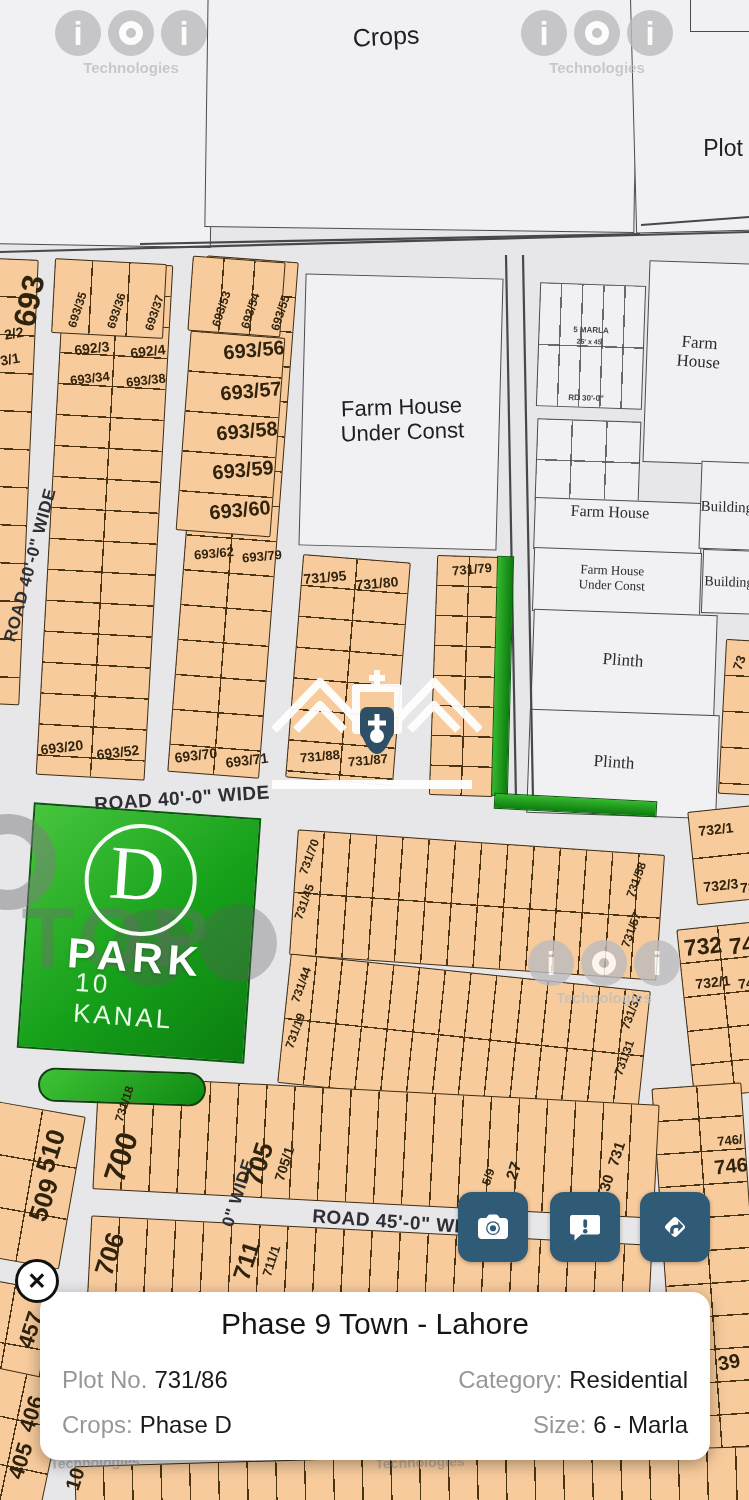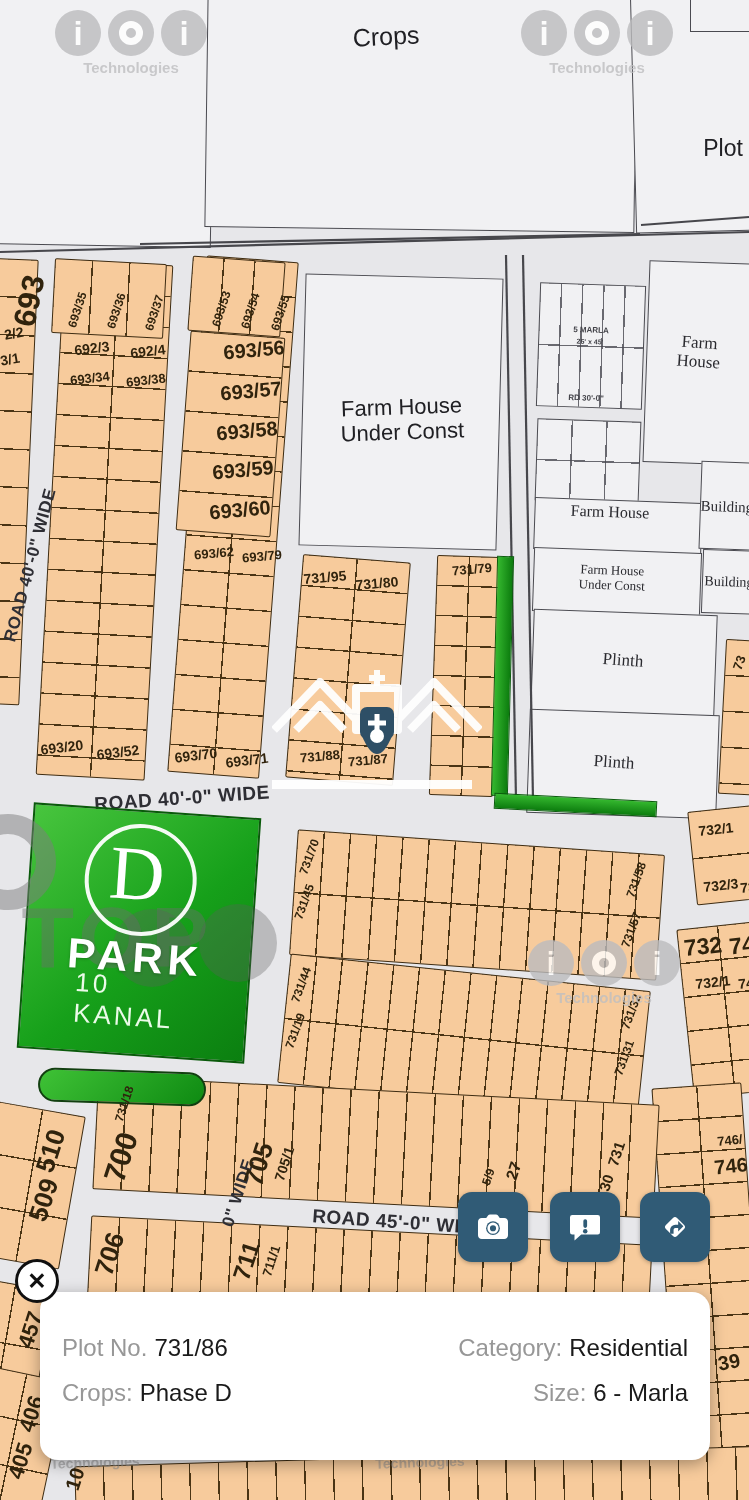--- a/index.html
+++ b/index.html
@@ -47,21 +47,21 @@
   .abtn{position:absolute;width:70px;height:70px;border-radius:14px;background:#305b76;z-index:20;
         display:flex;align-items:center;justify-content:center;box-shadow:0 1px 4px rgba(0,0,0,.3);cursor:pointer;}
   .btn-camera{left:458px;top:1192px;}
   .btn-report{left:550px;top:1192px;}
   .btn-dir{left:640px;top:1192px;}
 
   .card{position:absolute;left:40px;top:1292px;width:670px;height:168px;background:#fff;border-radius:18px;
         box-shadow:0 4px 16px rgba(0,0,0,.35);z-index:30;}
   .card-title{text-align:center;font-size:30px;color:#151515;margin-top:15px;font-weight:500;}
   .card-row{display:flex;justify-content:space-between;padding:0 22px;font-size:24px;}
-  .row1{margin-top:42px;} .row2{margin-top:17px;}
+  .row1{margin-top:25px;} .row2{margin-top:17px;}
   .fl{color:#979797;} .fv{color:#1a1a1a;font-weight:500;margin-left:7px;}
   .close{position:absolute;left:15px;top:1259px;width:44px;height:44px;border-radius:50%;background:#fff;
          border:3.5px solid #101010;box-sizing:border-box;z-index:31;display:flex;align-items:center;
          justify-content:center;font-size:23px;font-weight:900;color:#101010;cursor:pointer;}
 </style>
 </head>
 <body>
 
 <div class="screen">
   <div id="map">
@@ -277,20 +277,21 @@
     </svg>
   </div>
   <div class="abtn btn-dir">
     <svg width="38" height="38" viewBox="0 0 24 24">
       <rect x="7.05" y="7.05" width="9.9" height="9.9" rx="1.8" transform="rotate(45 12 12)" fill="#fff"></rect>
       <path d="M14 8.2 17.3 11.5 14 14.8 V12.7 H12.2 A1.1 1.1 0 0 0 11.1 13.8 V16.2 H8.9 V13.8 A3.3 3.3 0 0 1 12.2 10.5 H14 Z" fill="#305b76"></path>
     </svg>
   </div>
 
   <div class="card">
+    <div class="card-title">Phase 9 Town - Lahore</div>
     <div class="card-row row1">
       <div><span class="fl">Plot No.</span><span class="fv">731/86</span></div>
       <div><span class="fl">Category:</span><span class="fv">Residential</span></div>
     </div>
     <div class="card-row row2">
       <div><span class="fl">Crops:</span><span class="fv">Phase D</span></div>
       <div><span class="fl">Size:</span><span class="fv">6 - Marla</span></div>
     </div>
   </div>
   <div class="close">

